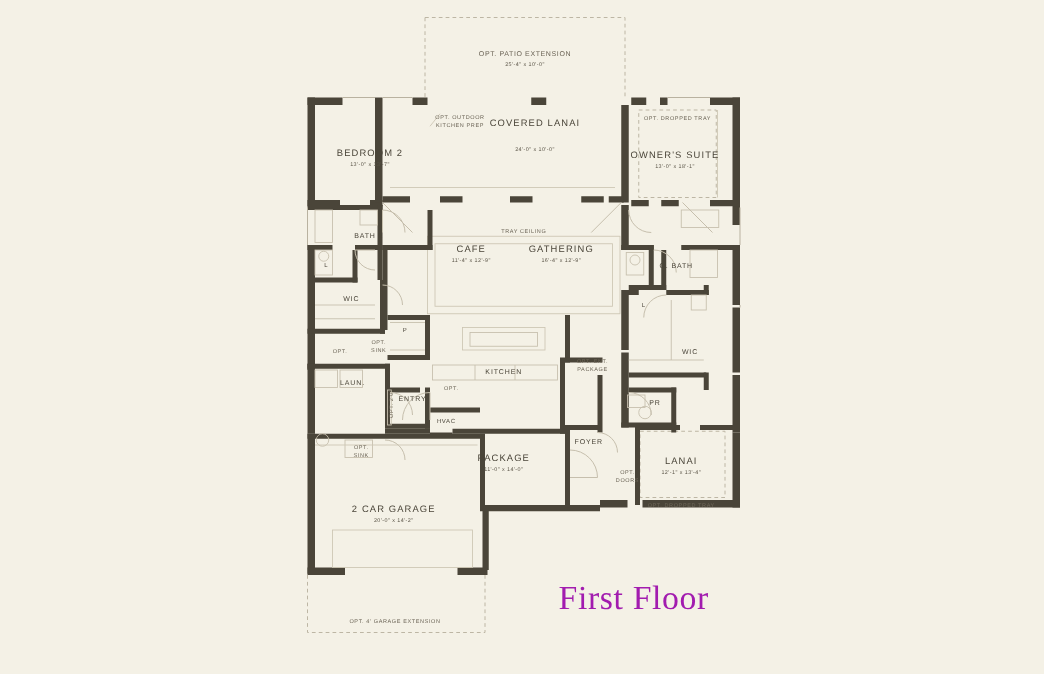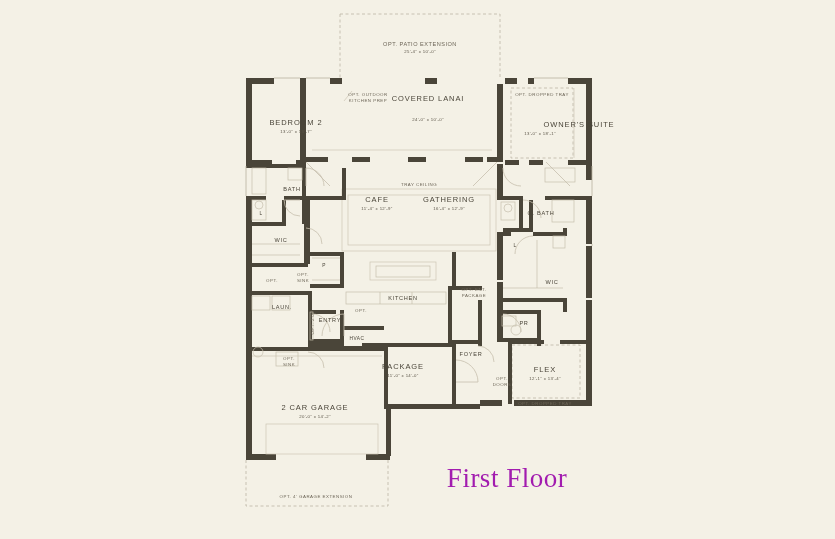--- a/index.html
+++ b/index.html
@@ -328,31 +328,31 @@
     </g>
   </svg>
 
   <div id="labels">
       <div class="lbl opt-lbl" style="left: 420px; top: 44px; font-size: 5.6px;">OPT. PATIO EXTENSION</div>
       <div class="lbl room-dim" style="left: 420px; top: 51px;">25'-4" x 10'-0"</div>
       <div class="lbl room-name" style="left: 296px; top: 122px;">BEDROOM 2</div>
       <div class="lbl room-dim" style="left: 296px; top: 131px;">13'-0" x 13'-7"</div>
       <div class="lbl room-name" style="left: 428px; top: 98px;">COVERED LANAI</div>
       <div class="lbl room-dim" style="left: 428px; top: 119px;">24'-0" x 10'-0"</div>
-      <div class="lbl room-name" style="left: 540px; top: 124px; margin-left: 39px;">OWNER'S SUITE</div>
+      <div class="lbl room-name" style="left: 540px; top: 124px;">OWNER'S SUITE</div>
       <div class="lbl room-dim" style="left: 540px; top: 133px;">13'-0" x 18'-1"</div>
       <div class="lbl room-name" style="left: 377px; top: 199px;">CAFE</div>
       <div class="lbl room-dim" style="left: 377px; top: 208px;">11'-4" x 12'-9"</div>
       <div class="lbl room-name" style="left: 449px; top: 199px;">GATHERING</div>
       <div class="lbl room-dim" style="left: 449px; top: 208px;">16'-4" x 12'-9"</div>
       <div class="lbl room-name" style="left: 403px; top: 366px;">PACKAGE</div>
       <div class="lbl room-dim" style="left: 403px; top: 375px;">11'-0" x 14'-0"</div>
       <div class="lbl room-name" style="left: 315px; top: 407px;">2 CAR GARAGE</div>
       <div class="lbl room-dim" style="left: 315px; top: 416px;">20'-0" x 14'-2"</div>
-      <div class="lbl room-name" style="left: 545px; top: 369px;">FLEX</div>
+      <div class="lbl room-name" style="left: 545px; top: 369px;">LANAI</div>
       <div class="lbl room-dim" style="left: 545px; top: 378px;">12'-1" x 13'-4"</div>
       <div class="lbl small-name" style="left: 295px; top: 189px;">BATH 2</div>
       <div class="lbl small-name" style="left: 281px; top: 240px;">WIC</div>
       <div class="lbl small-name" style="left: 282px; top: 307px;">LAUN.</div>
       <div class="lbl small-name" style="left: 330px; top: 320px;">ENTRY</div>
       <div class="lbl small-name" style="left: 403px; top: 298px;">KITCHEN</div>
       <div class="lbl small-name" style="left: 471px; top: 354px;">FOYER</div>
       <div class="lbl small-name" style="left: 541px; top: 213px;">O. BATH</div>
       <div class="lbl small-name" style="left: 552px; top: 282px;">WIC</div>
       <div class="lbl small-name" style="left: 524px; top: 323px;">PR</div>

